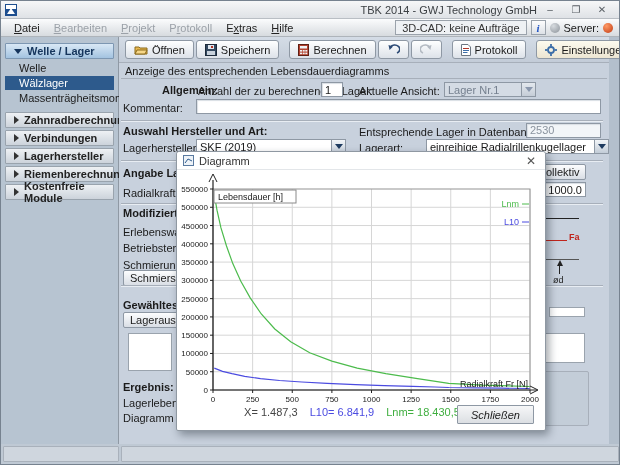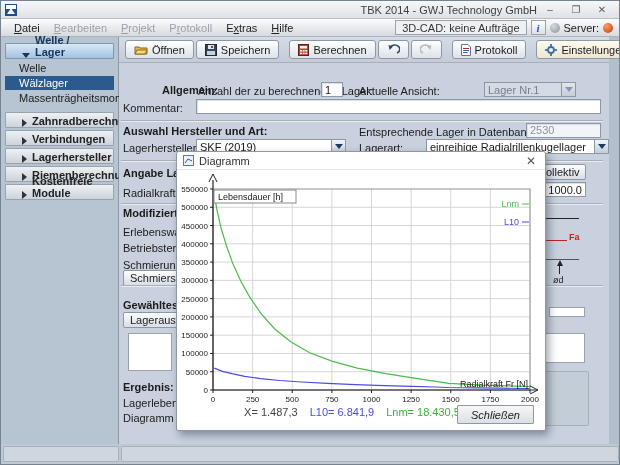--- a/index.html
+++ b/index.html
@@ -28,22 +28,22 @@
   .ibtn{width:15px;height:15px;border:1px solid #9aa2ab;background:linear-gradient(#fdfdfd,#dde1e6);
     display:flex;align-items:center;justify-content:center;
     font-family:"Liberation Serif",serif;font-weight:bold;font-style:italic;color:#2456c4;font-size:11px;}
   .led{width:10px;height:10px;border-radius:50%;}
   .led-gray{background:radial-gradient(circle at 35% 30%,#d7dbdf,#8b9299);}
   .led-red{background:radial-gradient(circle at 35% 30%,#ff9a66,#c03a12);}
   
   .mainrow{position:absolute;left:0;top:36px;width:620px;height:407px;background:#b3bfcc;}
   .sidebar{position:absolute;left:0;top:0;width:118px;height:100%;background:#b7c4d1;
     border-right:1px solid #8f99a4;padding:6px 4px 0 4px;}
-  .side-h{height:16px;margin-bottom:2px;display:flex;align-items:flex-end;gap:5px;
-    font-size:11px;font-weight:bold;color:#222;padding:0 16px;
+  .side-h{height:16px;margin-bottom:2px;display:flex;align-items:center;gap:5px;
+    font-size:11px;font-weight:bold;color:#222;padding:0 8px;
     background:linear-gradient(#eef1f4,#ccd3db);border:1px solid #99a3ad;border-radius:1px;}
   .side-h.active{background:linear-gradient(#d9e8f5,#a3c3e0);border-color:#7d97b2;color:#15355c;}
   .tri-r{width:0;height:0;border-left:5px solid #333;border-top:4px solid transparent;border-bottom:4px solid transparent;}
   .tri-d{width:0;height:0;border-top:5px solid #15355c;border-left:4px solid transparent;border-right:4px solid transparent;}
   .side-item{height:14px;margin:1px 0 1px 0;display:flex;align-items:center;
     font-size:11px;color:#1b1b1b;padding-left:14px;}
   .side-item.selected{background:#2d5a8c;color:#fff;}
   .side-gap{height:6px;}
   
   .content{position:absolute;left:118px;top:0;width:490px;height:100%;background:#c8d1dd;}
@@ -63,21 +63,21 @@
   .hr{position:absolute;height:2px;border-top:1px solid #a7afba;border-bottom:1px solid #e8edf3;}
   .tfield{position:absolute;background:#fff;border:1px solid #8e98a4;font-size:11px;color:#1b1b1b;
     padding:0 3px;font-family:"Liberation Sans",sans-serif;box-shadow:inset 1px 1px 1px #d9dee4;}
   .tfield.disabled{background:#f2f5f8;color:#8a939e;}
   .combo{position:absolute;background:#fff;border:1px solid #8e98a4;display:flex;align-items:center;
     font-size:11px;color:#1b1b1b;padding-left:3px;overflow:hidden;}
   .combo .ctext{white-space:nowrap;overflow:hidden;flex:1;}
   .combo .arrow{width:14px;align-self:stretch;flex:none;background:linear-gradient(#f2f5f8,#c2ccd7);
     border-left:1px solid #8e98a4;display:flex;align-items:center;justify-content:center;}
   .combo .arrow i{width:0;height:0;border:4px solid transparent;border-top:5px solid #1d3a5f;margin-top:4px;}
-  .combo.disabled{background:#d4dbe4;color:#75808f;margin-left:40px;}
+  .combo.disabled{background:#d4dbe4;color:#75808f;}
   .combo.disabled .arrow{background:linear-gradient(#e3e8ee,#c5cdd7);}
   .combo.disabled .arrow i{border-top-color:#8a97ad;}
   .sbtn{position:absolute;background:linear-gradient(#fcfdfe,#d9dee5);border:1px solid #8e98a4;
     border-radius:2px;font-size:11px;color:#1b1b1b;text-align:center;overflow:hidden;
     font-family:"Liberation Sans",sans-serif;}
   .whitebox{position:absolute;background:#fff;border:1px solid #9aa3ad;}
   .graypanel{position:absolute;background:#c3cdd8;border:1px solid #a7afba;border-radius:2px;}
   
   .dialog{position:absolute;left:175px;top:150px;width:370px;height:280px;background:#fff;
     border:1px solid #8f98a2;border-radius:3px 3px 2px 2px;z-index:5;
@@ -250,20 +250,23 @@
                     <line x1="6" y1="9.6" x2="6" y2="12"></line>
                     <line x1="0" y1="6" x2="2.4" y2="6"></line>
                     <line x1="9.6" y1="6" x2="12" y2="6"></line>
                   </g>
                 </svg>
               </span>
               <span>Einstellungen</span>
             </button>
           </div>
         </div>
+      <div class="infobar">
+        <span>Anzeige des entsprechenden Lebensdauerdiagramms</span>
+      </div>
 
       <div class="form">
 
         <span class="abs lbl bold" style="left:4px;top:5px;margin-left:39px;">Allgemein:</span>
         <span class="abs lbl" style="left:79px;top:6px;">Anzahl der zu berechnenden Lager:</span>
         <input class="tfield" style="left: 202px; top: 3px; width: 22px; height: 15px;" value="1">
         <span class="abs lbl" style="left:240px;top:6px;">Aktuelle Ansicht:</span>
         <div class="combo disabled" style="left:325px;top:3px;width:92px;height:15px;">
           <span class="ctext">Lager Nr.1</span>
           <span class="arrow">

